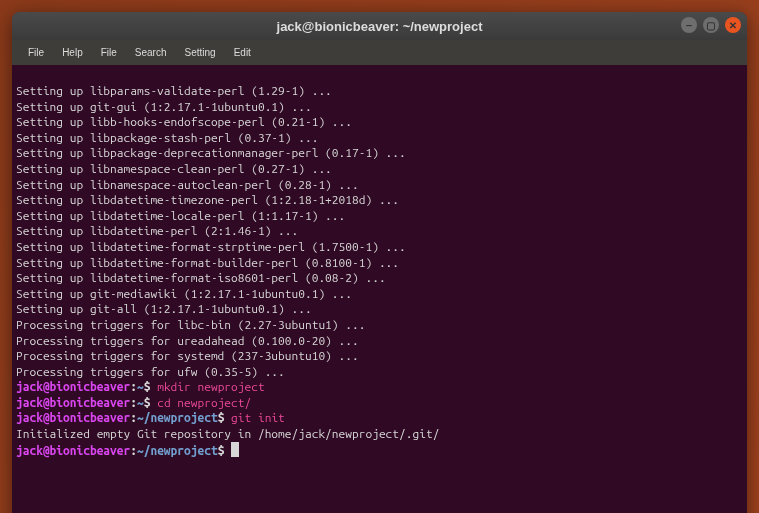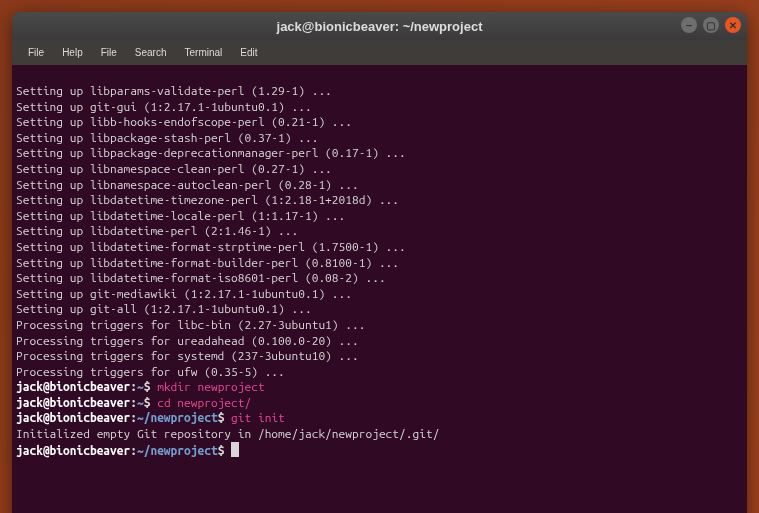--- a/index.html
+++ b/index.html
@@ -67,21 +67,21 @@
       color: #d7d7d7;
       font-family: 'Ubuntu Mono', 'DejaVu Sans Mono', monospace;
       font-size: 12px;
       line-height: 1.3;
       padding: 18px 4px;
       height: 478px;
       overflow: hidden;
       white-space: pre;
     }
     .line { white-space: pre; }
-    .user { color: #ffffff; font-weight: bold; }
+    .user { color: #d946ef; font-weight: bold; }
     .colon { color: #d7d7d7; font-weight: bold; }
     .path { color: #729fcf; font-weight: bold; }
     .dollar { color: #d7d7d7; font-weight: bold; }
     .cmd { color: #ec4899; }
     .cursor {
       display: inline-block;
       width: 8px;
       height: 15px;
       background: #d7d7d7;
       vertical-align: text-bottom;
@@ -97,17 +97,17 @@
       <div class="window-btn btn-min">‒</div>
       <div class="window-btn btn-max">▢</div>
       <div class="window-btn btn-close">✕</div>
     </div>
   </div>
   <div class="menubar">
     <div class="menu-item">File</div>
     <div class="menu-item">Help</div>
     <div class="menu-item">File</div>
     <div class="menu-item">Search</div>
-    <div class="menu-item">Terminal</div>
+    <div class="menu-item">Setting</div>
     <div class="menu-item">Edit</div>
   </div>
   <div class="terminal" id="terminal"><div class="line">Setting up libparams-validate-perl (1.29-1) ...</div><div class="line">Setting up git-gui (1:2.17.1-1ubuntu0.1) ...</div><div class="line">Setting up libb-hooks-endofscope-perl (0.21-1) ...</div><div class="line">Setting up libpackage-stash-perl (0.37-1) ...</div><div class="line">Setting up libpackage-deprecationmanager-perl (0.17-1) ...</div><div class="line">Setting up libnamespace-clean-perl (0.27-1) ...</div><div class="line">Setting up libnamespace-autoclean-perl (0.28-1) ...</div><div class="line">Setting up libdatetime-timezone-perl (1:2.18-1+2018d) ...</div><div class="line">Setting up libdatetime-locale-perl (1:1.17-1) ...</div><div class="line">Setting up libdatetime-perl (2:1.46-1) ...</div><div class="line">Setting up libdatetime-format-strptime-perl (1.7500-1) ...</div><div class="line">Setting up libdatetime-format-builder-perl (0.8100-1) ...</div><div class="line">Setting up libdatetime-format-iso8601-perl (0.08-2) ...</div><div class="line">Setting up git-mediawiki (1:2.17.1-1ubuntu0.1) ...</div><div class="line">Setting up git-all (1:2.17.1-1ubuntu0.1) ...</div><div class="line">Processing triggers for libc-bin (2.27-3ubuntu1) ...</div><div class="line">Processing triggers for ureadahead (0.100.0-20) ...</div><div class="line">Processing triggers for systemd (237-3ubuntu10) ...</div><div class="line">Processing triggers for ufw (0.35-5) ...</div><div class="line"><span class="user">jack@bionicbeaver</span><span class="colon">:</span><span class="path">~</span><span class="dollar">$ </span><span class="cmd">mkdir newproject</span></div><div class="line"><span class="user">jack@bionicbeaver</span><span class="colon">:</span><span class="path">~</span><span class="dollar">$ </span><span class="cmd">cd newproject/</span></div><div class="line"><span class="user">jack@bionicbeaver</span><span class="colon">:</span><span class="path">~/newproject</span><span class="dollar">$ </span><span class="cmd">git init</span></div><div class="line">Initialized empty Git repository in /home/jack/newproject/.git/</div><div class="line"><span class="user">jack@bionicbeaver</span><span class="colon">:</span><span class="path">~/newproject</span><span class="dollar">$ </span><span class="cursor"></span></div></div>
 </div>
 
 </body></html>

